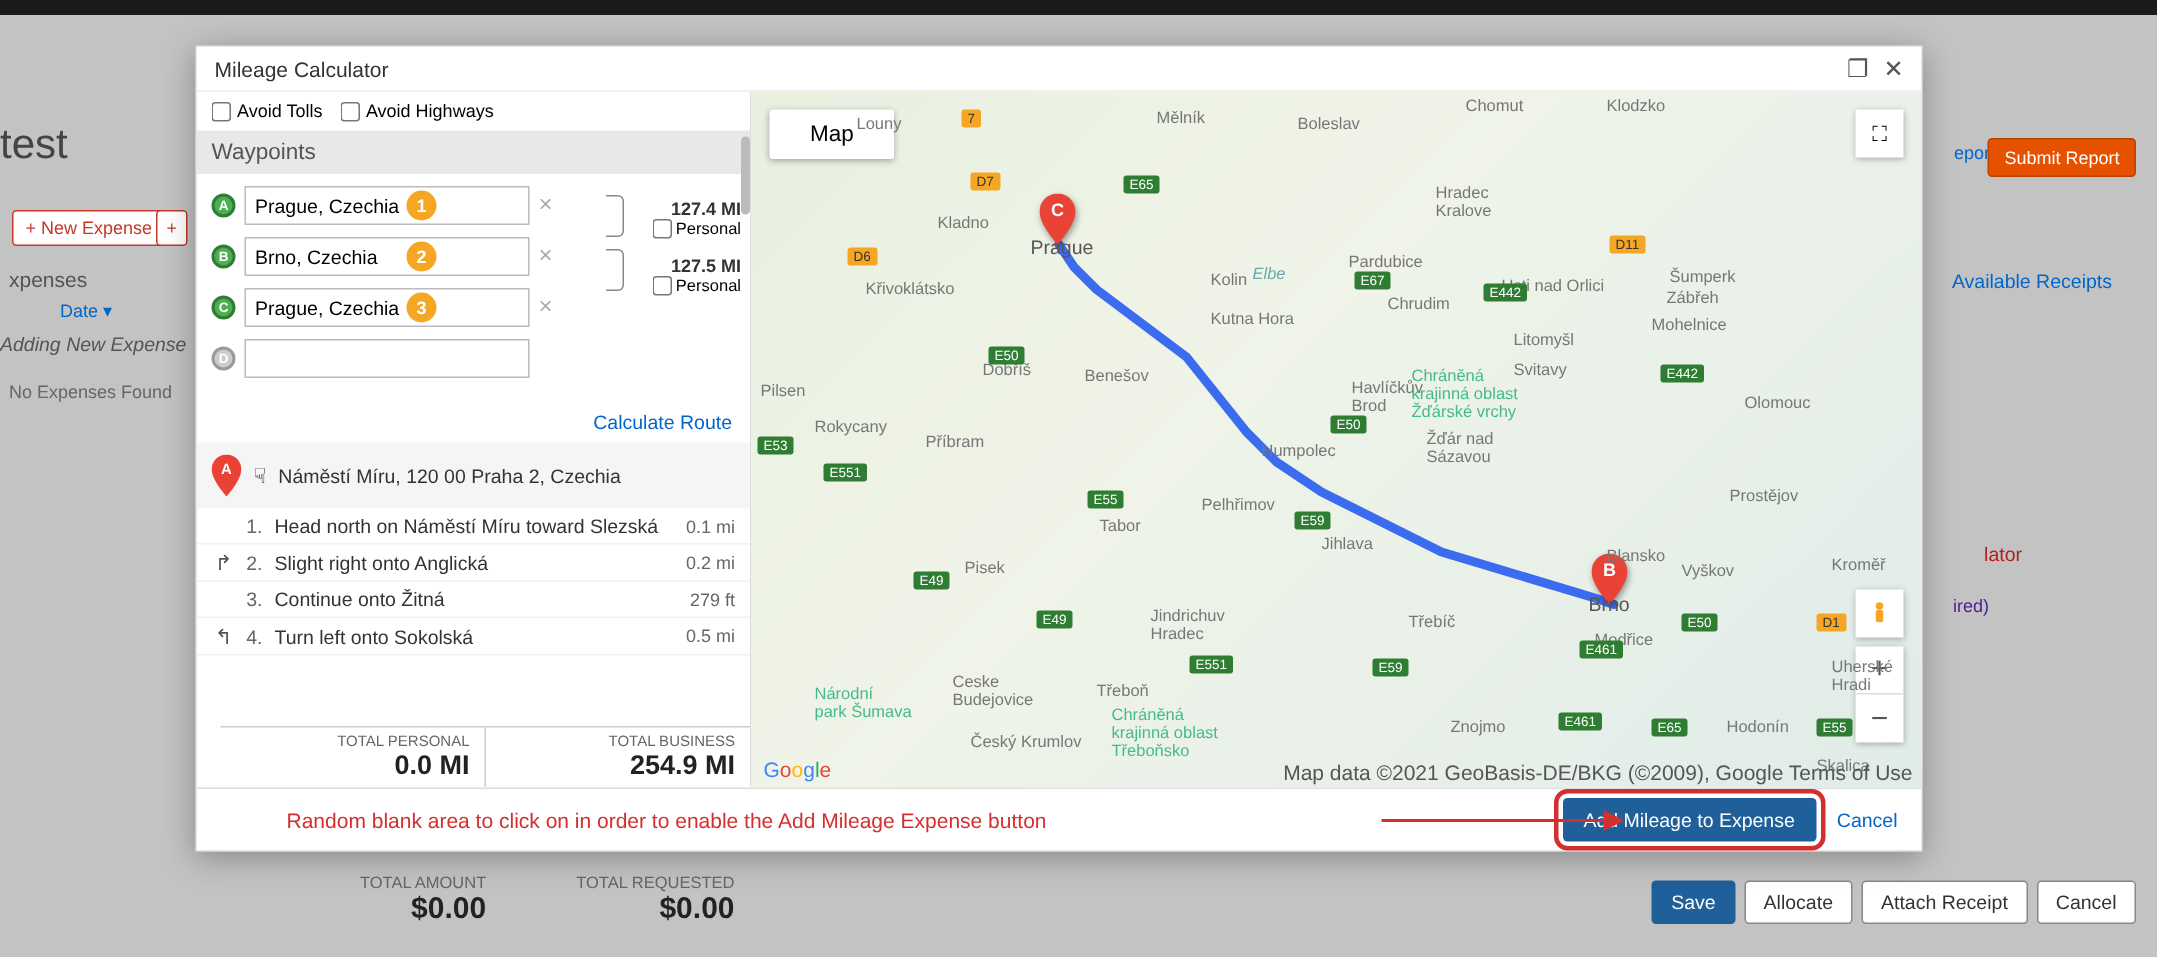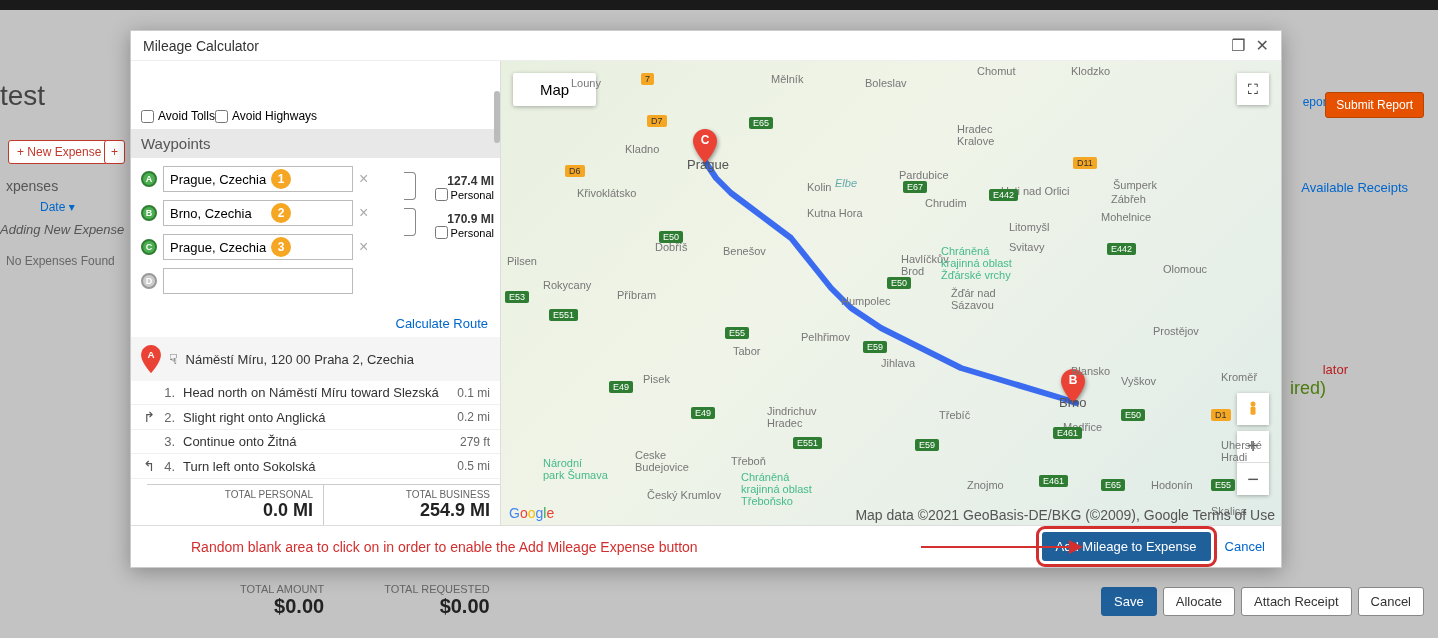--- a/index.html
+++ b/index.html
@@ -14,21 +14,21 @@
 .bg-copy-report { position: absolute; top: 95px; right: 108px; font-size: 12px; color: #0066cc; }
 .bg-submit { position: absolute; top: 92px; right: 14px; background: #e65100; color: #fff; border: 1px solid #b84400; padding: 5px 10px; font-size: 12px; border-radius: 3px; }
 .bg-new-expense { position: absolute; top: 140px; left: 8px; border: 1px solid #c0392b; color: #c0392b; padding: 4px 8px; font-size: 12px; background: #fff; border-radius: 3px; }
 .bg-plus { position: absolute; top: 140px; left: 104px; border: 1px solid #c0392b; color: #c0392b; padding: 4px 6px; font-size: 12px; background: #fff; border-radius: 3px; }
 .bg-expenses-label { position: absolute; top: 178px; left: 6px; font-size: 14px; color: #555; }
 .bg-date-header { position: absolute; top: 200px; left: 40px; font-size: 12px; color: #0066cc; }
 .bg-adding { position: absolute; top: 222px; left: 0px; font-size: 13px; font-style: italic; color: #555; }
 .bg-no-exp { position: absolute; top: 254px; left: 6px; font-size: 12px; color: #666; text-align: right; }
 .bg-avail-receipts { position: absolute; top: 180px; right: 30px; font-size: 13px; color: #0066cc; }
 .bg-right-lator { position: absolute; top: 362px; right: 90px; font-size: 13px; color: #b91c1c; }
-.bg-right-ired { position: absolute; top: 378px; right: 112px; font-size: 18px; color: #4d7c0f; }
+.bg-right-ired { position: absolute; top: 397px; right: 112px; font-size: 12px; color: #4c1d95; }
 
 .bg-totals-row { position: absolute; bottom: 20px; left: 240px; display: flex; gap: 60px; }
 .bg-total-block { text-align: right; }
 .bg-total-label { font-size: 11px; color: #666; }
 .bg-total-value { font-size: 20px; font-weight: bold; color: #222; }
 
 .bg-actions { position: absolute; bottom: 22px; right: 14px; display: flex; gap: 6px; }
 .bg-actions button { padding: 6px 12px; font-size: 13px; border-radius: 3px; border: 1px solid #888; background: #fff; color: #333; }
 .bg-actions .save { background: #1f5f9a; color: #fff; border-color: #1f5f9a; }
 
@@ -36,21 +36,21 @@
 .modal { position: absolute; top: 30px; left: 130px; width: 1152px; height: 538px; background: #fff; border: 1px solid #ccc; box-shadow: 0 4px 20px rgba(0,0,0,0.3); display: flex; flex-direction: column; }
 .modal-header { height: 30px; display: flex; align-items: center; justify-content: space-between; padding: 4px 12px; border-bottom: 1px solid #eee; }
 .modal-title { font-size: 14px; color: #333; }
 .modal-controls { display: flex; gap: 10px; font-size: 16px; color: #555; }
 .modal-controls span { cursor: pointer; }
 
 .modal-body { flex: 1; display: flex; position: relative; overflow: hidden; }
 
 
 .left-panel { width: 370px; display: flex; flex-direction: column; border-right: 1px solid #ddd; position: relative; }
-.avoid-row { padding: 6px 10px; font-size: 12px; display: flex; align-items: center; margin-top: 42px; }
+.avoid-row { padding: 6px 10px; font-size: 12px; display: flex; gap: 12px; align-items: center; }
 .avoid-row label { display: flex; align-items: center; gap: 4px; }
 .section-header { background: #e8e8e8; padding: 6px 10px; font-size: 15px; color: #555; }
 
 .waypoints-area { padding: 8px 10px; position: relative; }
 .wp-row { display: flex; align-items: center; gap: 6px; margin-bottom: 8px; position: relative; }
 .wp-marker { width: 16px; height: 16px; border-radius: 50%; border: 2px solid #2e7d32; background: #4caf50; display: flex; align-items: center; justify-content: center; color: #fff; font-size: 9px; font-weight: bold; flex-shrink: 0; }
 .wp-marker.empty { background: #ccc; border-color: #999; }
 .wp-input { flex: 1; padding: 4px 6px; border: 1px solid #bbb; font-size: 13px; height: 26px; max-width: 190px; }
 .wp-remove { color: #aaa; font-size: 16px; cursor: pointer; width: 12px; }
 .wp-badge { position: absolute; left: 130px; top: 3px; width: 20px; height: 20px; border-radius: 50%; background: #f5a623; color: #fff; font-size: 12px; display: flex; align-items: center; justify-content: center; font-weight: bold; pointer-events: none; }
@@ -217,21 +217,21 @@
         <div class="bracket"></div>
         <div class="bracket b2"></div>
         <div class="segment-info seg1">
           <div class="miles">127.4 MI</div>
           <label>
               <input type="checkbox" style=""> 
               <span>Personal</span>
             </label>
         </div>
         <div class="segment-info seg2">
-          <div class="miles">170.9 MI</div>
+          <div class="miles">127.5 MI</div>
           <label>
               <input type="checkbox" style=""> 
               <span>Personal</span>
             </label>
         </div>
       </div>
 
       <div class="calc-route">Calculate Route</div>
 
 

